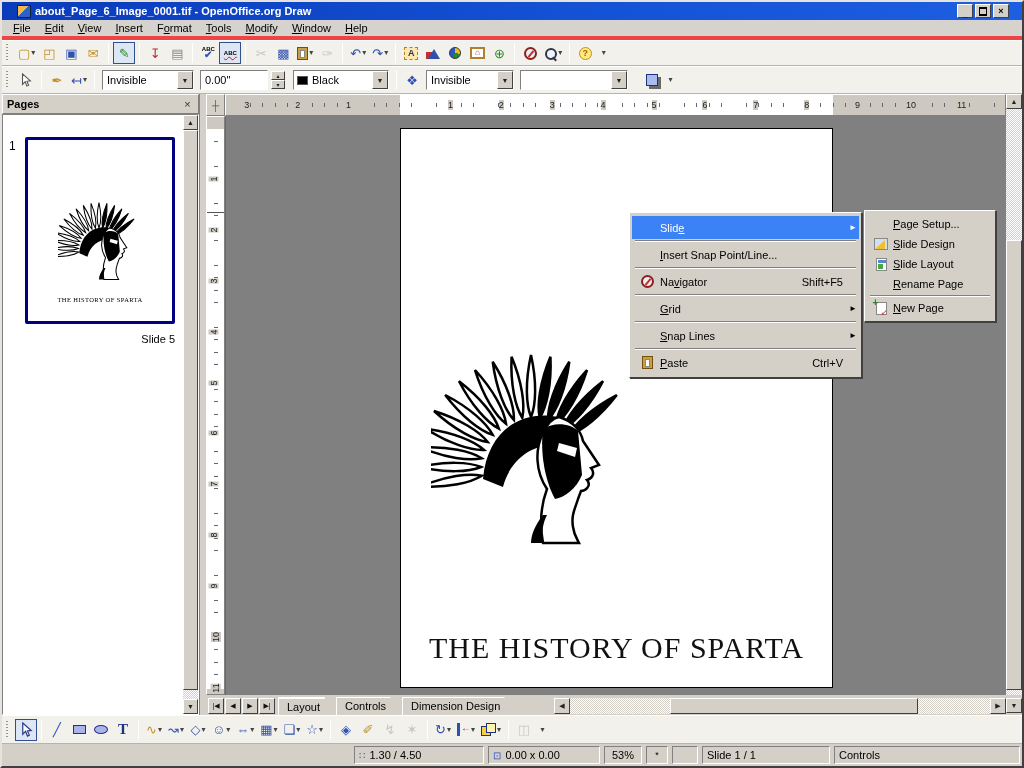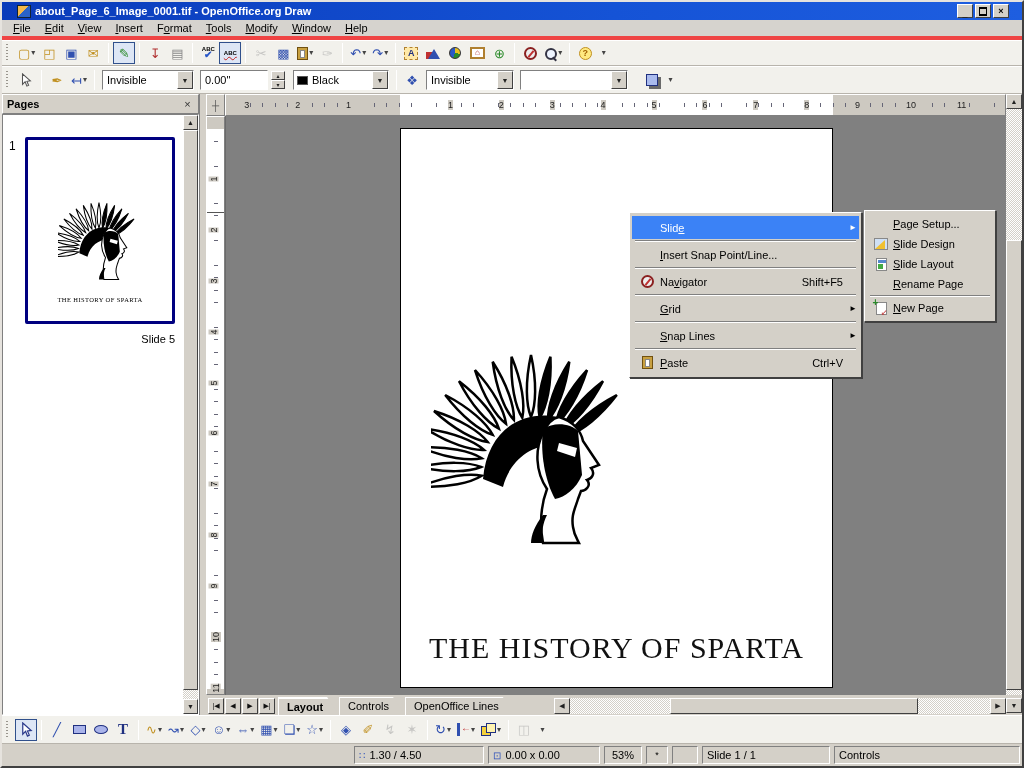--- a/index.html
+++ b/index.html
@@ -106,21 +106,21 @@
   .slide-title { position:absolute; left:0; right:0; top:502px; text-align:center; font-family:"Liberation Serif",serif; font-size:30px; letter-spacing:1px; color:#111; font-weight:400; }
 
   .vscroll { width:16px; flex:0 0 16px; display:flex; flex-direction:column; background:#ece9e2; }
   .vscroll .sb-track { flex:1; }
 
   .doc-bottom { height:20px; flex:0 0 20px; display:flex; align-items:flex-end; background:#d4d0c8; }
   .tabnav { display:flex; margin:1px 2px 1px 2px; }
   .tabnav .nb { width:16px; height:16px; background:#d4d0c8; border:1px solid; border-color:#fff #404040 #404040 #fff; display:flex; align-items:center; justify-content:center; font-size:7px; color:#111; margin-right:1px; }
   .tabs { display:flex; height:18px; align-items:stretch; }
   .tab { position:relative; padding:2px 16px 2px 8px; border-top:1px solid #fff; border-left:1px solid #fff; background:#d4d0c8; clip-path:polygon(0 0, calc(100% - 12px) 0, 100% 100%, 0 100%); }
-  .tab.active { font-weight:bold; background:#d4d0c8; border-top:2px solid #fff; }
+  .tab.active { font-weight:normal; background:#d4d0c8; border-top:2px solid #fff; }
   .tab-filler { flex:1; }
   .hscroll { width:452px; flex:0 0 452px; height:16px; margin-bottom:1px; display:flex; background:#ece9e2; }
   .hscroll .sb-btn { width:16px; height:16px; flex:0 0 16px; }
   .hscroll .sb-track { position:relative; }
   .hscroll .sb-thumb { top:0; bottom:0; left:100px; width:248px; right:auto; }
   .corner-cell { width:16px; flex:0 0 16px; height:16px; margin-bottom:1px; }
 
   
   .toolbar.drawbar { height:29px; flex:0 0 29px; }
   .dtext { font-family:"Liberation Serif",serif; font-weight:bold; color:#203080; font-size:15px; }
@@ -480,21 +480,21 @@
           <span class="nb">
               <span>▶</span>
             </span>
           <span class="nb">
               <span>▶|</span>
             </span>
         </div>
         <div class="tabs">
           <span class="tab active">Layout</span>
           <span class="tab">Controls</span>
-          <span class="tab">OpenOffice Lines</span>
+          <span class="tab">Dimension Design</span>
         </div>
         <div class="tab-filler"></div>
         <div class="hscroll">
           <div class="sb-btn">
               <span>◀</span>
             </div>
           <div class="sb-track">
               <div class="sb-thumb"></div>
             </div>
           <div class="sb-btn">

